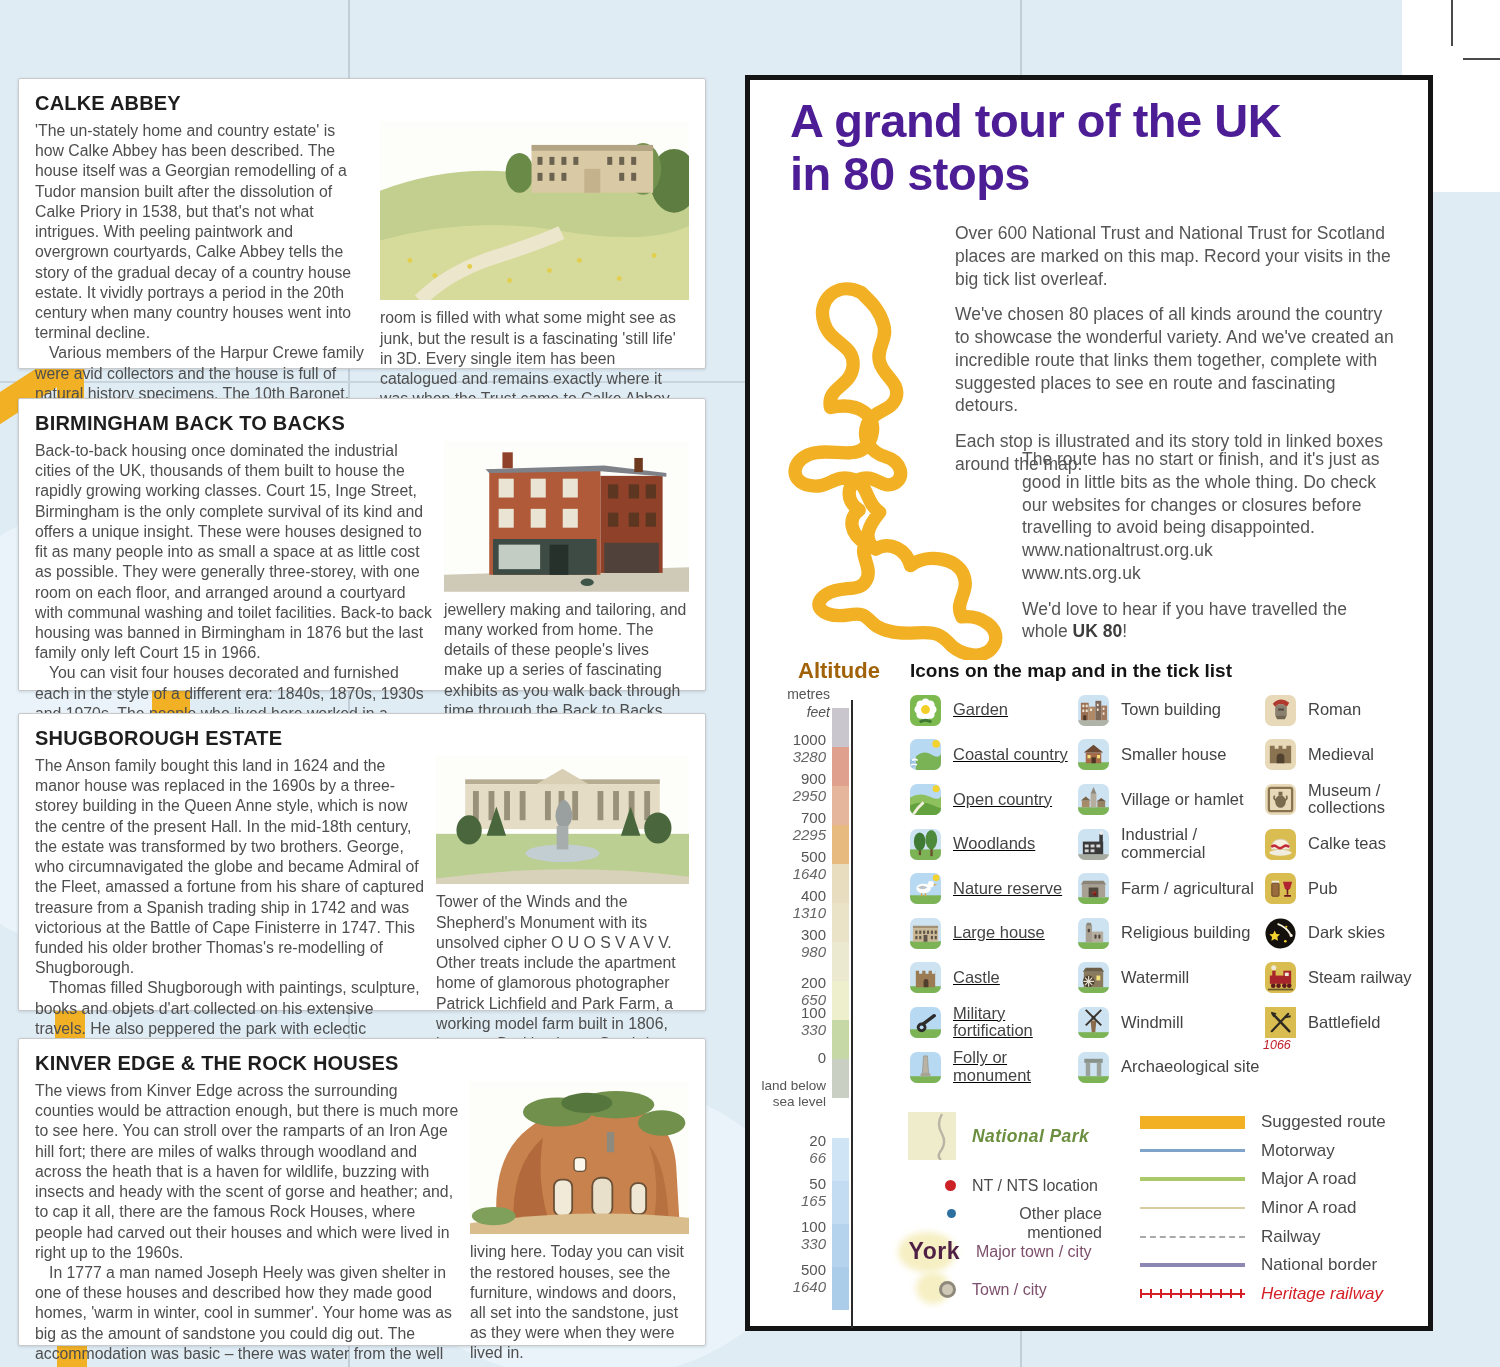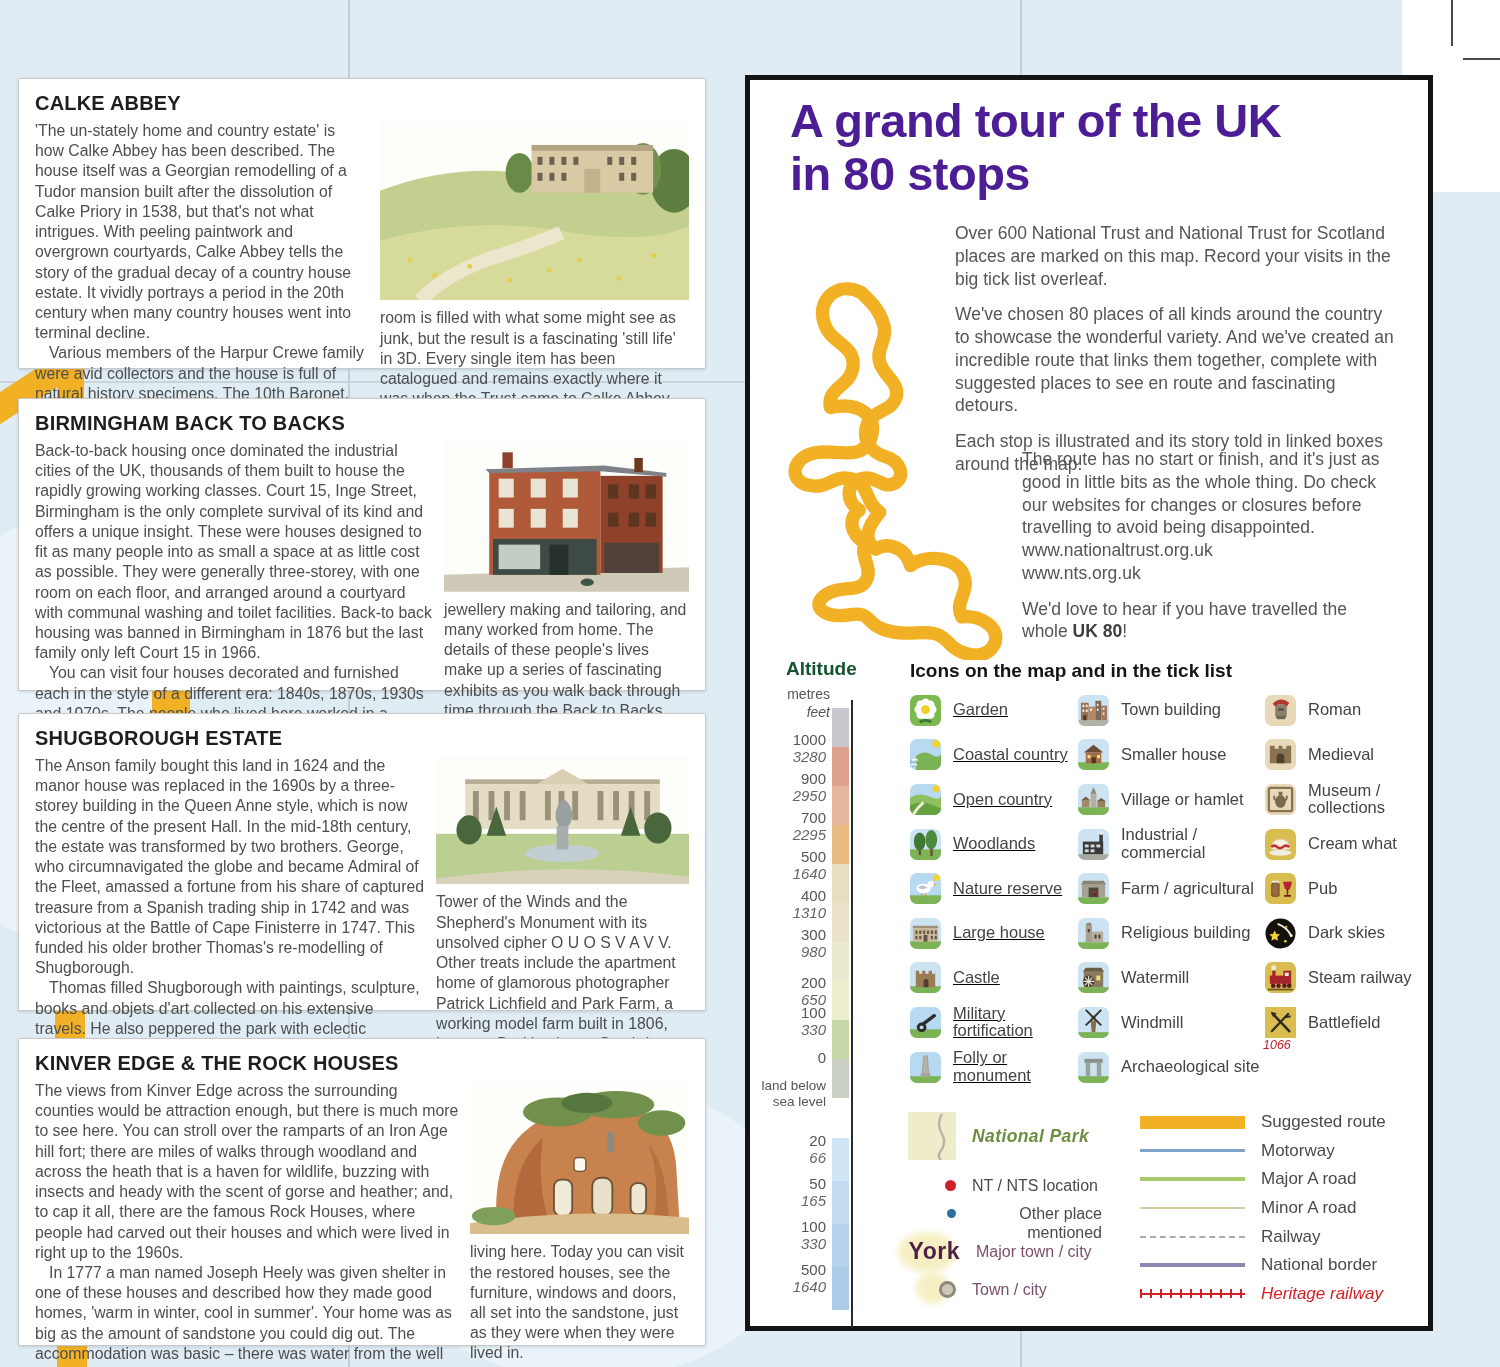--- a/index.html
+++ b/index.html
@@ -46,21 +46,21 @@
   .route-squiggle{position:absolute;left:12px;top:190px;width:258px;height:390px;}
   .intro{position:absolute;left:205px;top:142px;width:440px;}
   .intro p{margin:0 0 13px 0;font-size:17.5px;line-height:1.3;color:#555;}
   .intro-deep{position:absolute;left:272px;top:368px;width:372px;}
   .intro-deep p{margin:0;font-size:17.5px;line-height:1.3;color:#555;}
   .intro-deep p.closing{margin-top:13px;}
   .intro-deep strong{color:#3d3d3d;}
 
   
   .altitude{position:absolute;left:8px;top:578px;width:132px;height:672px;}
-  .altitude h3{position:absolute;left:28px;top:0;margin:0;font-size:19px;font-weight:bold;color:#14532d;}
+  .altitude h3{position:absolute;left:40px;top:0;margin:0;font-size:22px;font-weight:bold;color:#a16207;}
   .alt-units{position:absolute;left:0;top:28px;width:72px;text-align:right;font-size:14px;color:#555;line-height:1.25;}
   .alt-units em{font-style:italic;}
   .alt-bar-upper{position:absolute;left:74px;top:50px;width:17px;}
   .alt-bar-upper div{width:17px;height:39px;}
   .useg0{background:#c9c6cd;} .useg1{background:#dfa08d;} .useg2{background:#e5b59c;}
   .useg3{background:#e7ba7f;} .useg4{background:#e9ddc0;} .useg5{background:#eae3c8;}
   .useg6{background:#ebead0;} .useg7{background:#eef0cd;} .useg8{background:#c6d8a6;}
   .useg9{background:#c9cfc3;}
   .alt-bar-lower{position:absolute;left:74px;top:480px;width:17px;}
   .alt-bar-lower div{width:17px;height:43px;}
@@ -702,21 +702,21 @@
         </div>
       <div class="icon-row">
           <span class="licon">
             <svg viewBox="0 0 32 32">
               <rect width="32" height="32" fill="#d9bd50"></rect>
               <ellipse cx="16" cy="24.5" rx="11.5" ry="3" fill="#f0ece0"></ellipse>
               <path d="M6.5,21 Q6.5,10.5 16,10.5 Q25.5,10.5 25.5,21 Z" fill="#f5efdd" stroke="#d9cdb3" stroke-width="1"></path>
               <path d="M6.5,18.5 q3,-2.6 6,0 t6,0 t6.5,0" stroke="#c22b35" stroke-width="2.6" fill="none"></path>
             </svg>
           </span>
-          <span class="ilabel">Cream what</span>
+          <span class="ilabel">Calke teas</span>
         </div>
       <div class="icon-row">
           <span class="licon">
             <svg viewBox="0 0 32 32">
               <rect width="32" height="32" fill="#d9bd50"></rect>
               <rect x="7" y="8" width="7.5" height="3" fill="#f5f0e0"></rect>
               <rect x="7" y="10.5" width="7.5" height="13.5" rx="1" fill="#9a6b3c" stroke="#6b4a28" stroke-width="1"></rect>
               <path d="M18.5,9 h9.5 l-2,7 q-2.8,3.2 -5.5,0 z" fill="#b02530"></path>
               <path d="M23.2,16.5 v6" stroke="#6e1a20" stroke-width="1.6"></path>
               <path d="M19.8,23.5 h7" stroke="#6e1a20" stroke-width="1.8"></path>

